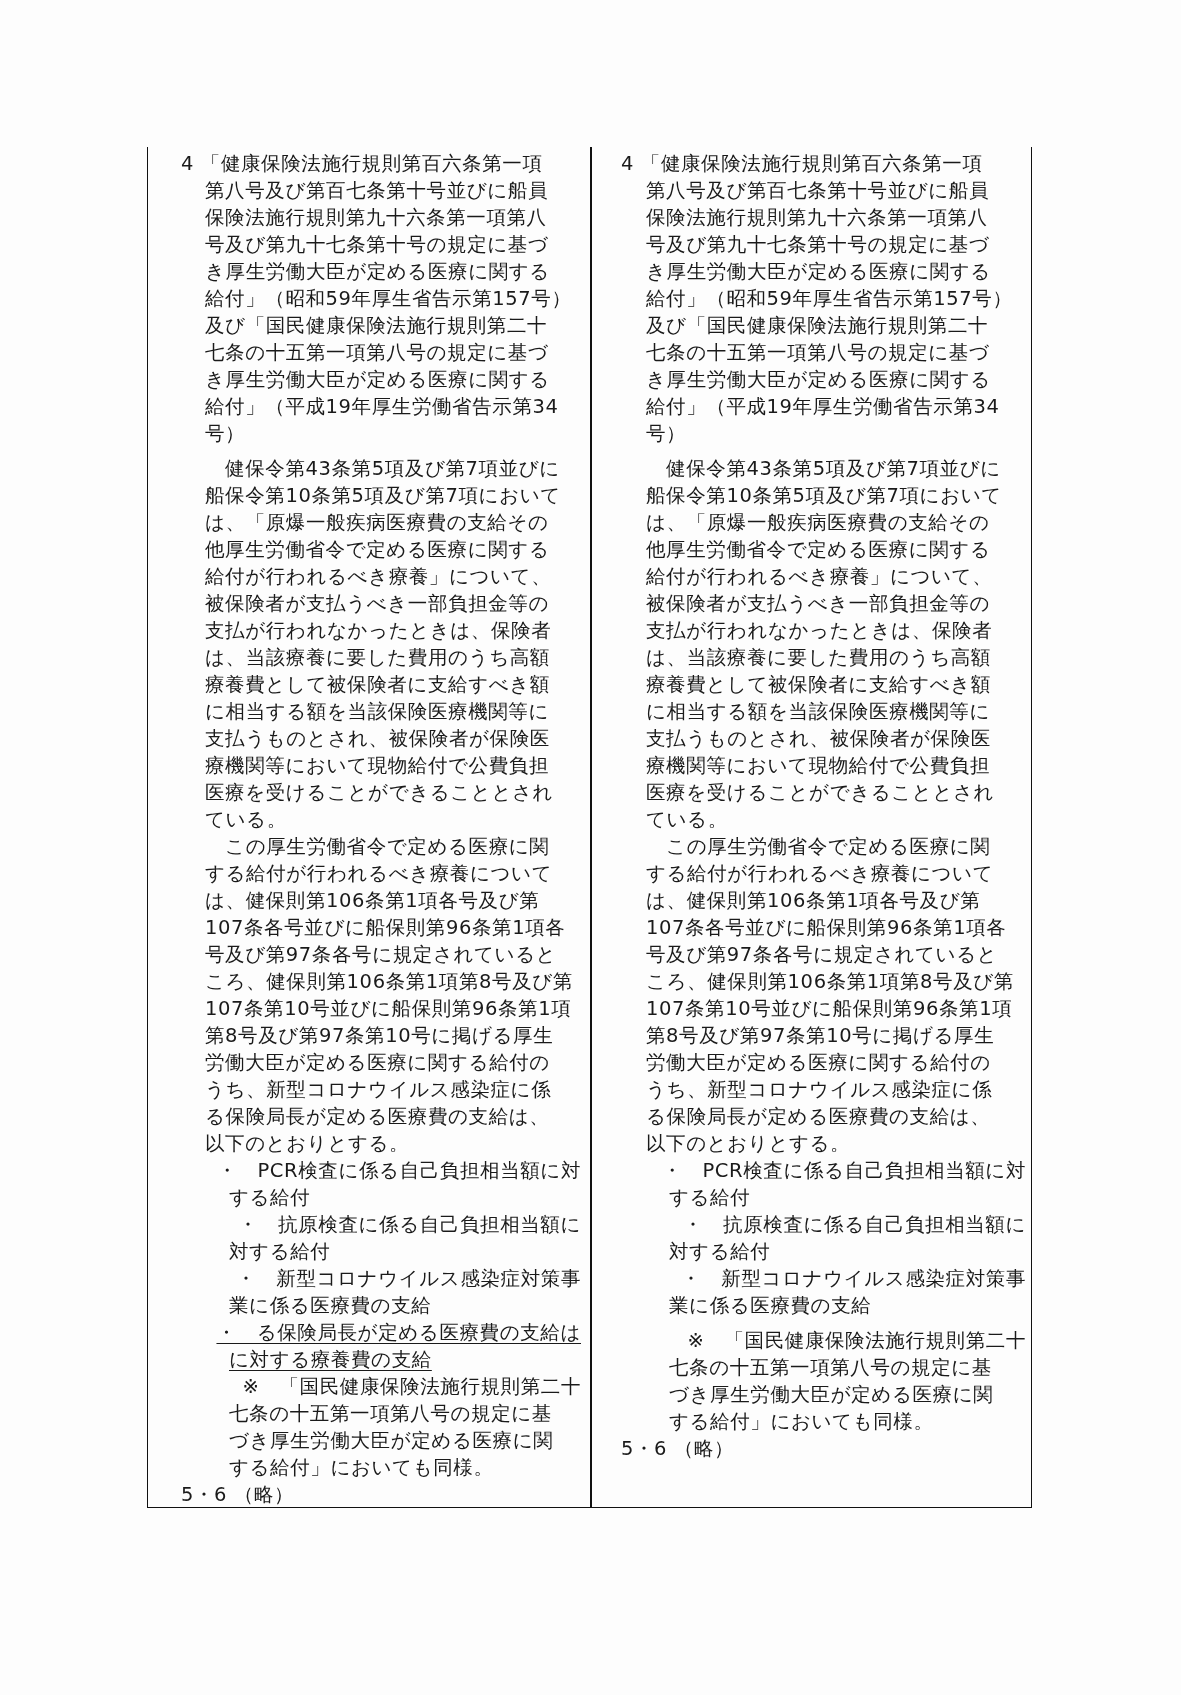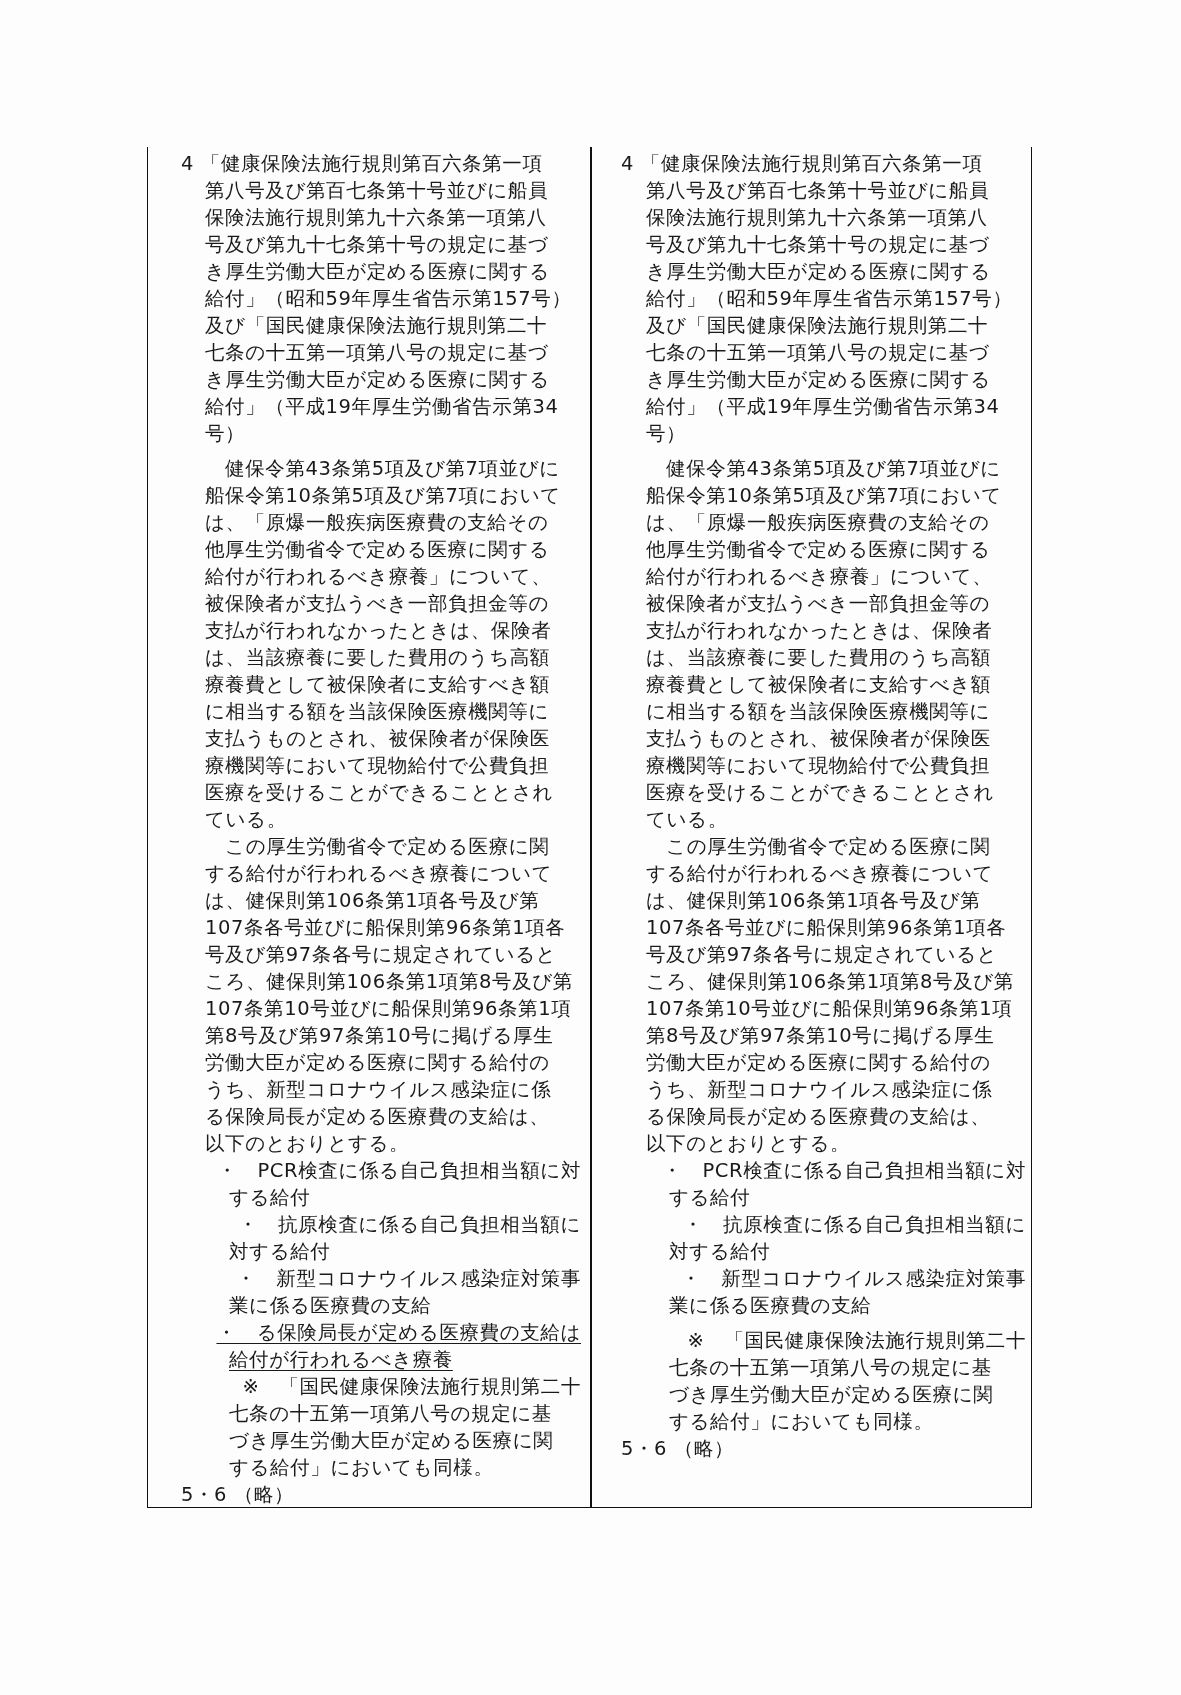--- a/index.html
+++ b/index.html
@@ -66,21 +66,21 @@
     <div class="line ind-body">うち、新型コロナウイルス感染症に係</div>
     <div class="line ind-body">る保険局長が定める医療費の支給は、</div>
     <div class="line ind-body">以下のとおりとする。</div>
     <div class="line ind-bullet">・　PCR検査に係る自己負担相当額に対</div>
     <div class="line ind-bullet2">する給付</div>
     <div class="line ind-bullet">・　抗原検査に係る自己負担相当額に</div>
     <div class="line ind-bullet2">対する給付</div>
     <div class="line ind-bullet">・　新型コロナウイルス感染症対策事</div>
     <div class="line ind-bullet2">業に係る医療費の支給</div>
     <div class="line ind-bullet u">・　る保険局長が定める医療費の支給は</div>
-    <div class="line ind-bullet2 u">給付が行われるべき療養</div>
+    <div class="line ind-bullet2 u">に対する療養費の支給</div>
     <div class="line ind-bullet">※　「国民健康保険法施行規則第二十</div>
     <div class="line ind-bullet2">七条の十五第一項第八号の規定に基</div>
     <div class="line ind-bullet2">づき厚生労働大臣が定める医療に関</div>
     <div class="line ind-bullet2">する給付」においても同様。</div>
     <div class="line ind-num">5・6 （略）</div>
   </div>
 <div class="col right" id="col-right">
     <div class="line ind-num">4 「健康保険法施行規則第百六条第一項</div>
     <div class="line ind-body">第八号及び第百七条第十号並びに船員</div>
     <div class="line ind-body">保険法施行規則第九十六条第一項第八</div>

